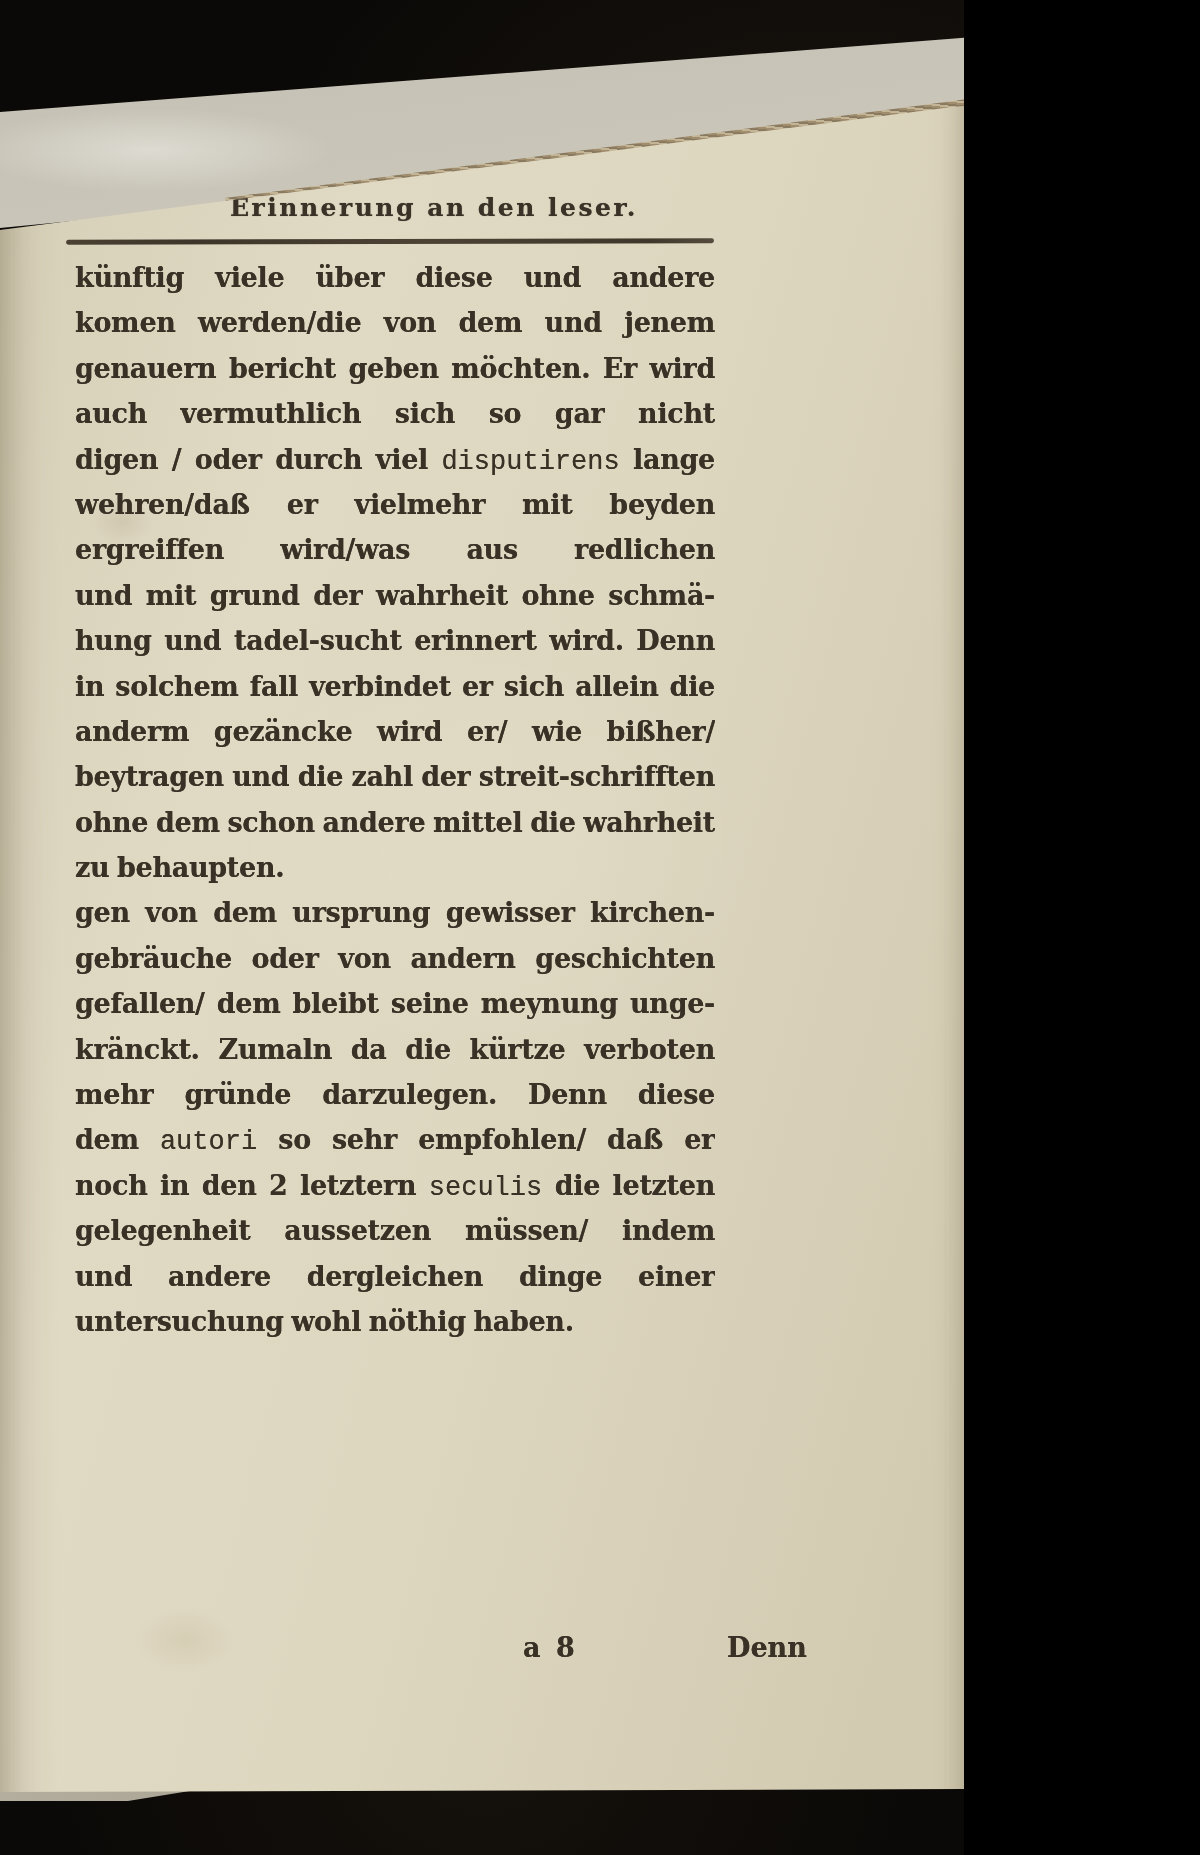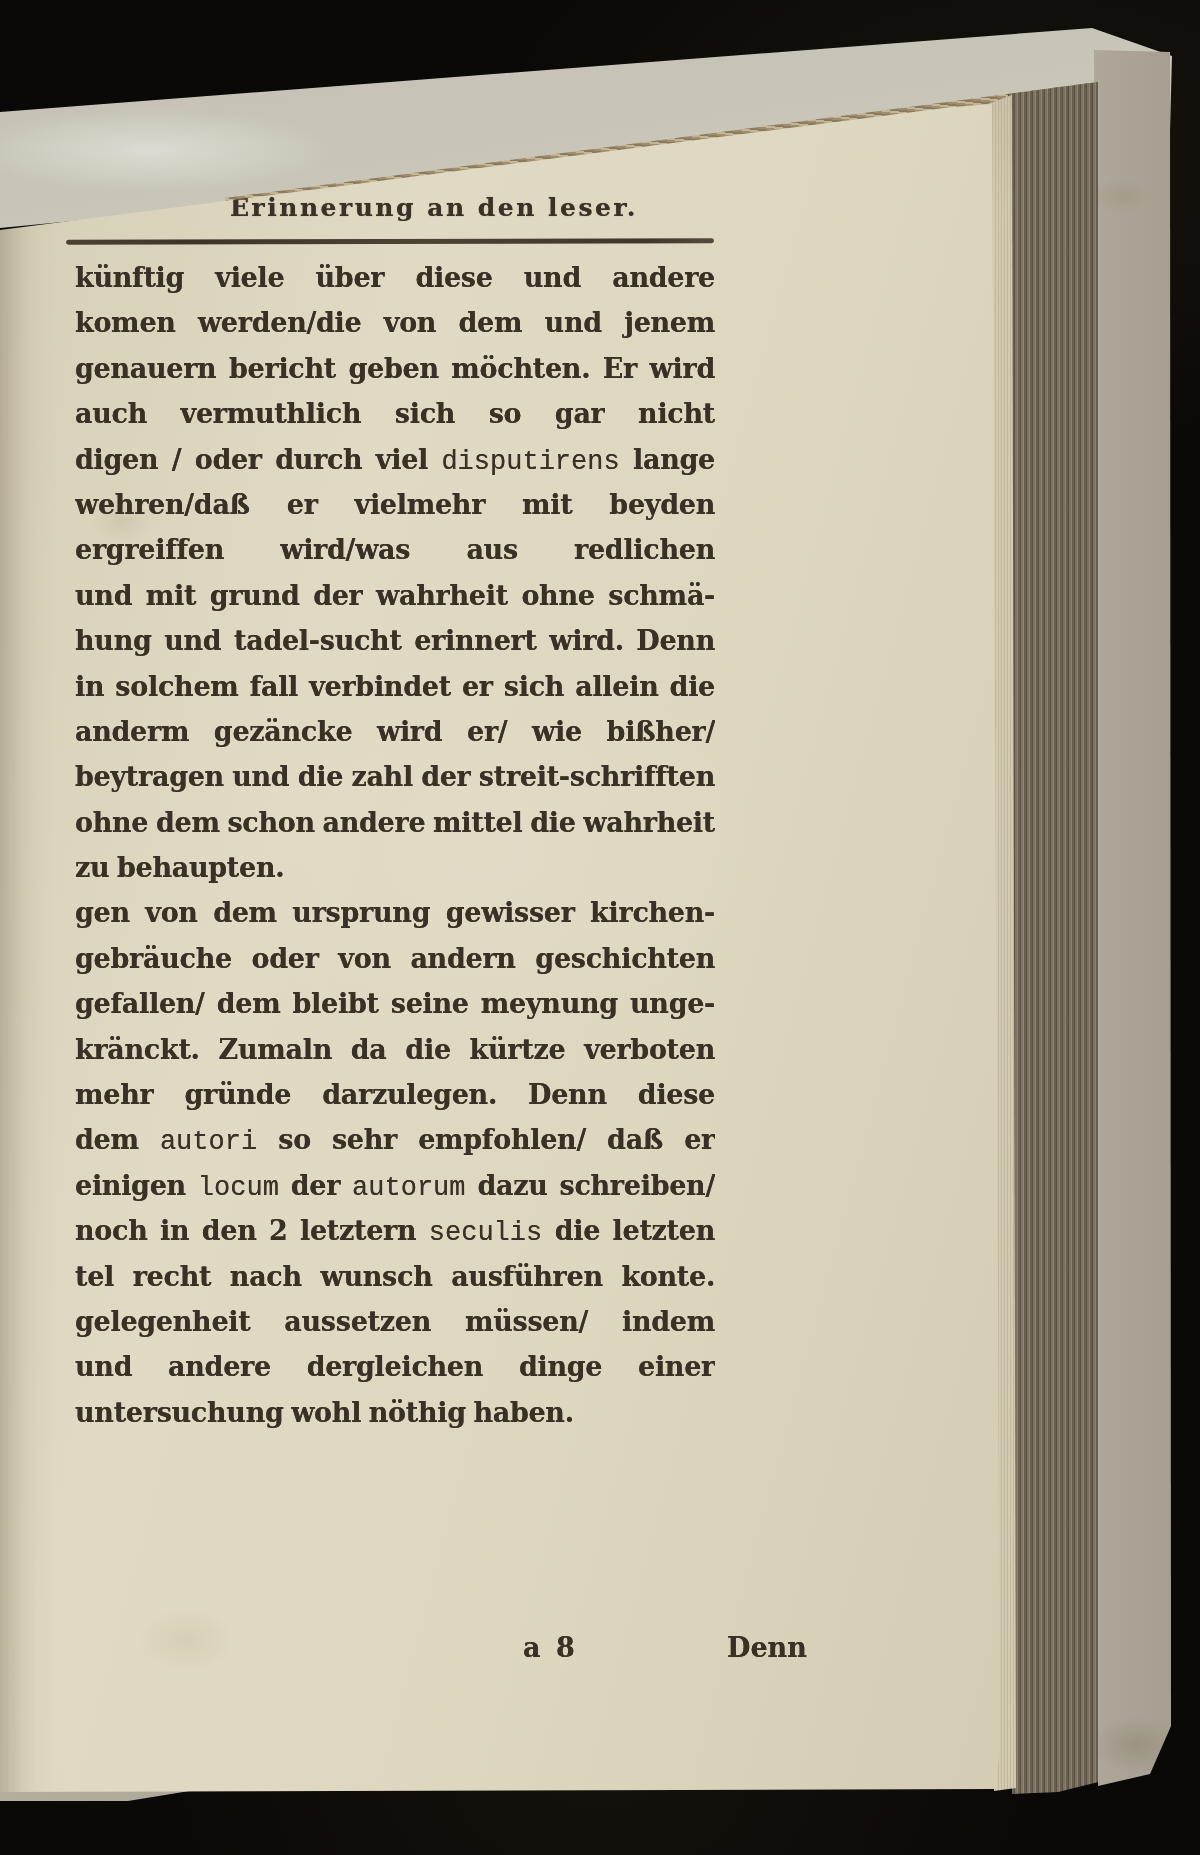--- a/index.html
+++ b/index.html
@@ -1,17 +1,17 @@
 <!DOCTYPE html>
 <html><head>
 <meta charset="utf-8">
 <style>
   html,body { margin:0; padding:0; background:#000; }
   .scene {
-    position:relative; width:1200px; height:1855px; overflow:hidden;
+    position:relative; width:964px; height:1855px; overflow:hidden;
     background:
       radial-gradient(900px 500px at 85% 8%, #17130e 0%, rgba(0,0,0,0) 60%),
       radial-gradient(800px 600px at 50% 95%, #15110c 0%, rgba(0,0,0,0) 55%),
       #0b0907;
     font-family:"DejaVu Serif", serif;
   }
   .scene > div { position:absolute; inset:0; }
 
   
   .vellum-top {
@@ -137,23 +137,21 @@
         <div class="body-line">anderm gezäncke wird er/ wie bißher/ nichts</div>
         <div class="body-line">beytragen und die zahl der streit-schrifften</div>
         <div class="body-line">ohne dem schon andere mittel die wahrheit</div>
         <div class="body-line end">zu behaupten.</div>
         <div class="body-line">gen von dem ursprung gewisser kirchen-</div>
         <div class="body-line">gebräuche oder von andern geschichten nicht</div>
         <div class="body-line">gefallen/ dem bleibt seine meynung unge-</div>
         <div class="body-line">kränckt.  Zumaln da die kürtze verboten hat/</div>
         <div class="body-line">mehr gründe darzulegen. Denn diese wurde</div>
         <div class="body-line">dem <span class="latin">autori</span> so sehr empfohlen/ daß er weder</div>
-        <div class="body-line">einigen <span class="latin">locum</span> der <span class="latin">autorum</span> dazu schreiben/</div>
         <div class="body-line">noch in den 2 letztern <span class="latin">seculis</span> die letzten <span class="latin">capi-</span></div>
-        <div class="body-line">tel recht nach wunsch ausführen konte.</div>
         <div class="body-line">gelegenheit aussetzen müssen/ indem diese</div>
         <div class="body-line">und andere dergleichen dinge einer weitern</div>
         <div class="body-line end">untersuchung wohl nöthig haben.</div>
       </div>
     <span class="sig">a 8</span>
     <span class="catch">Denn</span>
   </div>
 </div>
 
 </body></html>

